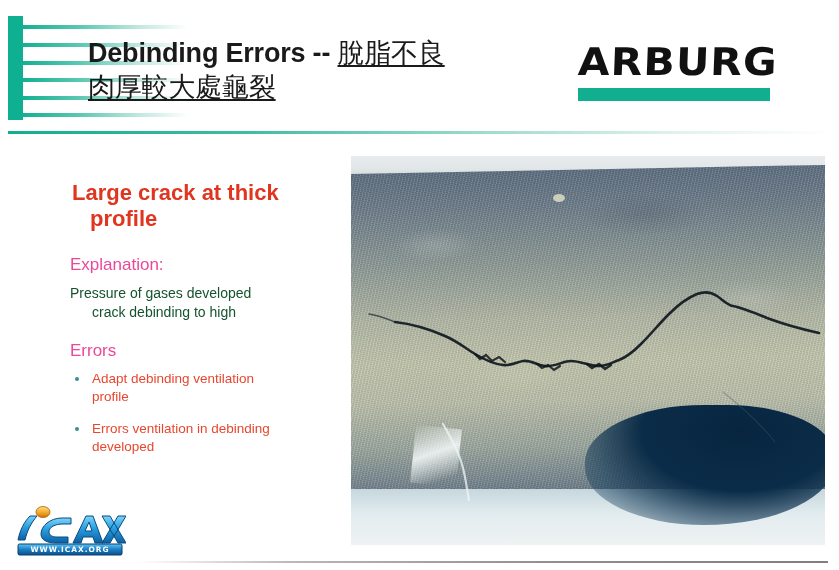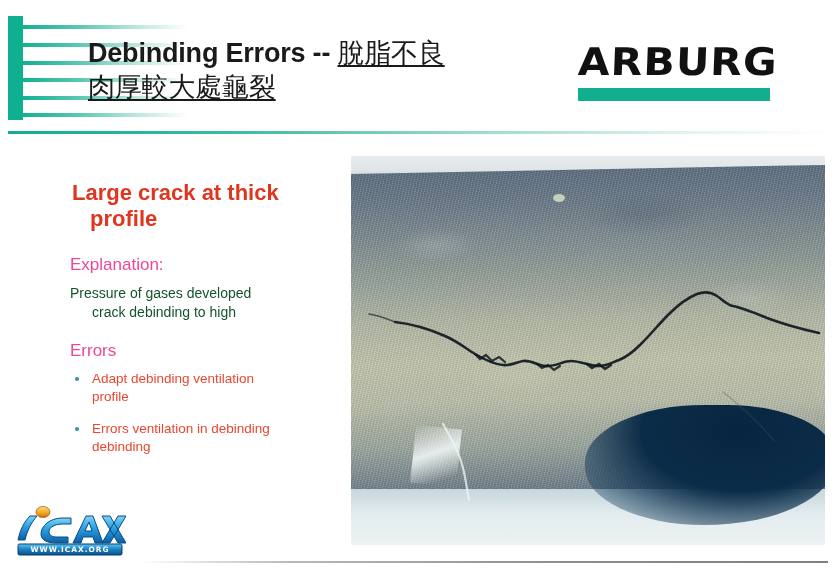--- a/index.html
+++ b/index.html
@@ -335,21 +335,21 @@
     <div class="subhead">Errors</div>
     <ul class="bullets">
       <li>
         <span class="dot"></span>
         <span>Adapt debinding ventilation</span>
         <span style="display:block">profile</span>
       </li>
       <li>
         <span class="dot"></span>
         <span>Errors ventilation in debinding</span>
-        <span style="display:block">debinding</span>
+        <span style="display:block">developed</span>
       </li>
     </ul>
   </div>
 
   <div class="photo-frame">
     <div class="photo">
       <div class="photo-top"></div>
       <div class="specimen">
         <div class="specimen-grain"></div>
         <div class="specimen-mottle"></div>

